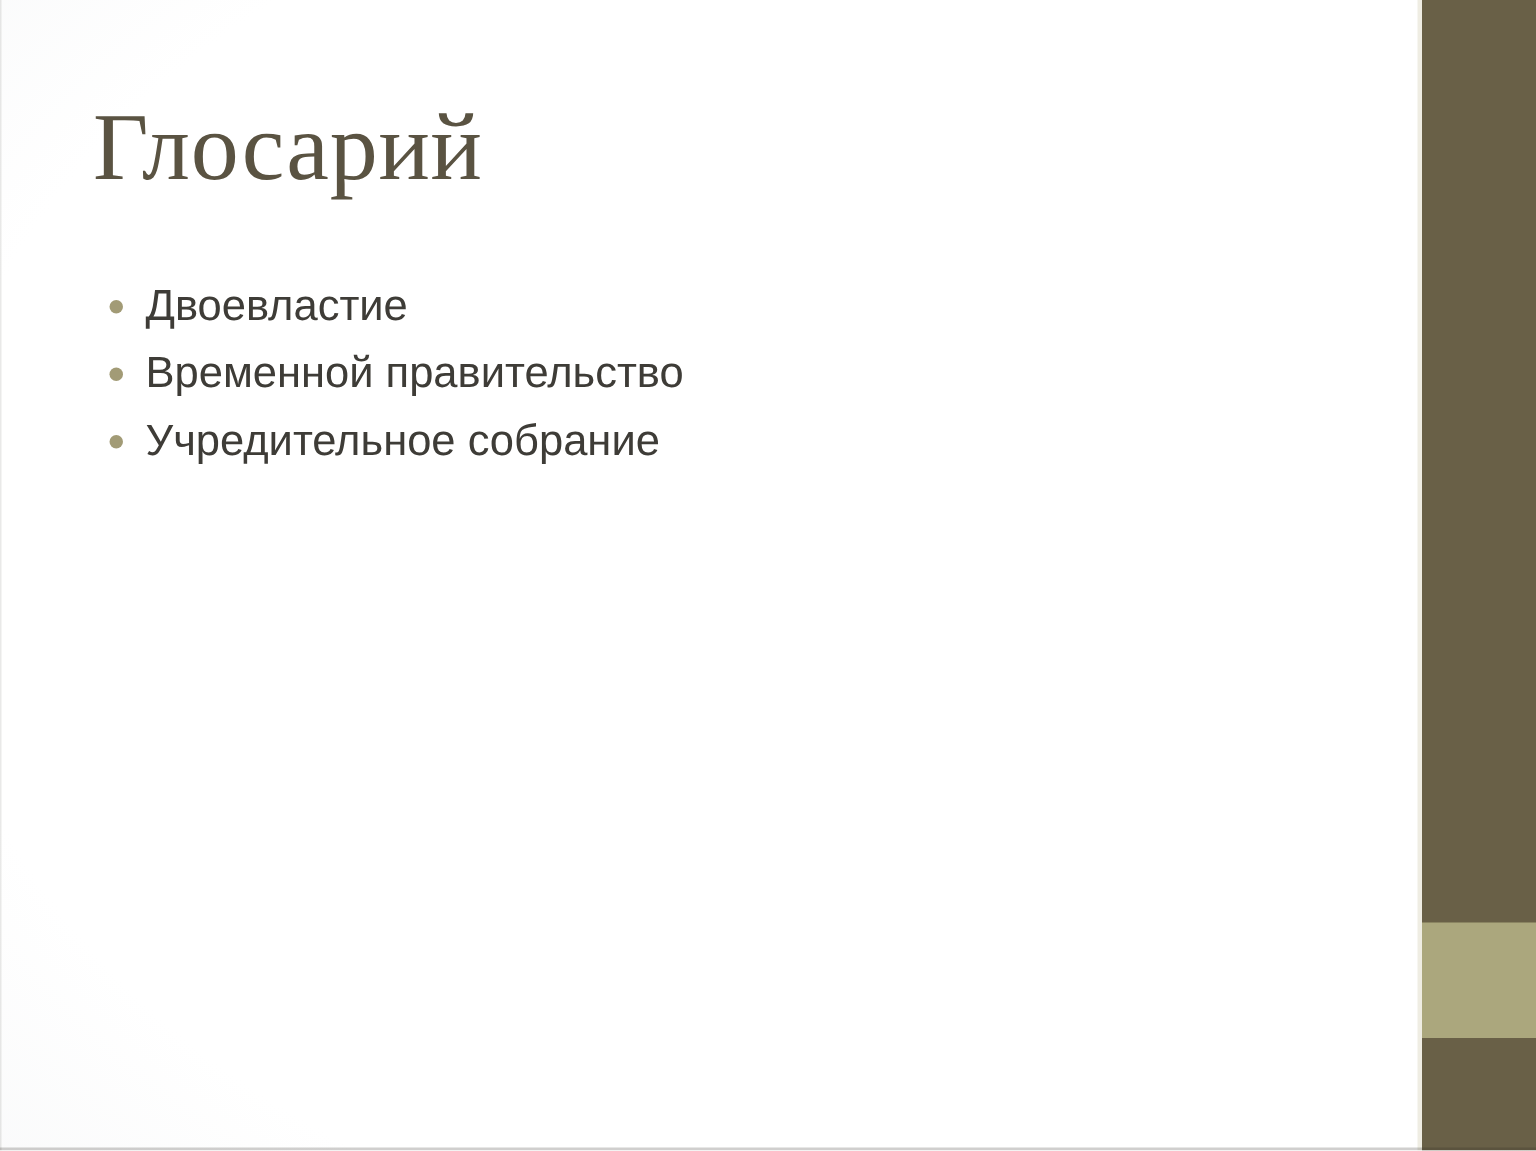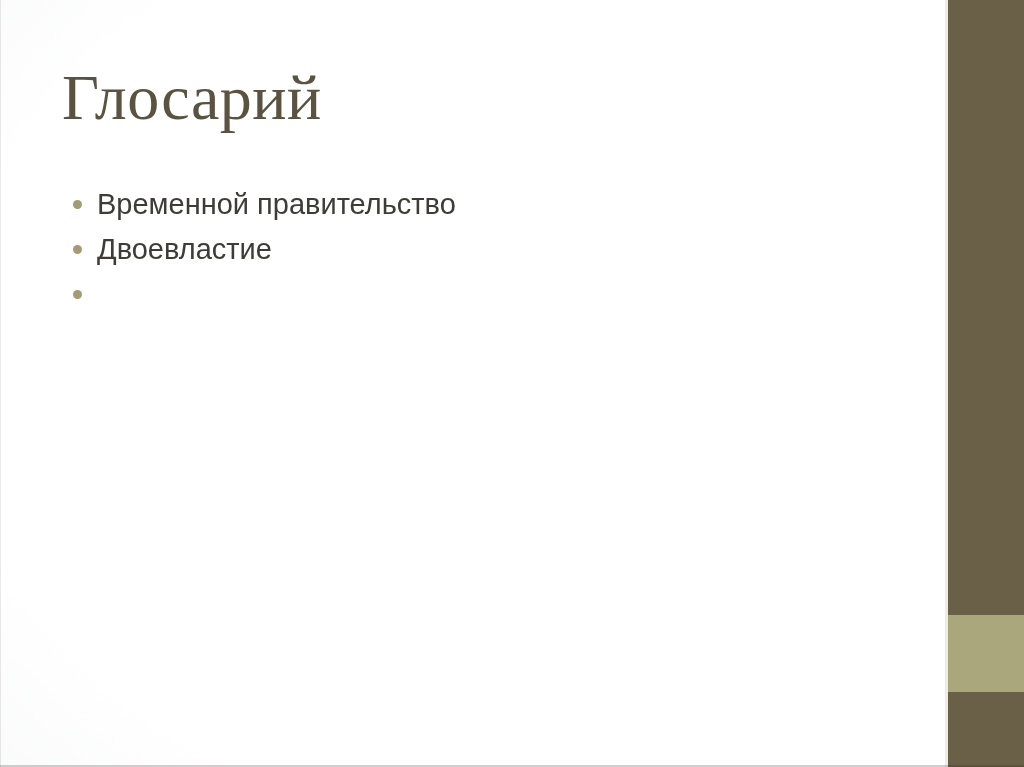--- a/index.html
+++ b/index.html
@@ -92,28 +92,29 @@
 </head>
 <body>
 
 <div class="stage">
 
   <h1 class="slide-title">Глосарий</h1>
 
   <ul class="bullet-list">
     <li class="bullet-item">
       <span class="bullet-dot"></span>
+      <span class="bullet-text">Двоевластие</span>
+    </li>
+    <li class="bullet-item">
+      <span class="bullet-dot"></span>
       <span class="bullet-text">Временной правительство</span>
     </li>
     <li class="bullet-item">
       <span class="bullet-dot"></span>
-      <span class="bullet-text">Двоевластие</span>
-    </li>
-    <li class="bullet-item">
-      <span class="bullet-dot"></span>
+      <span class="bullet-text">Учредительное собрание</span>
     </li>
   </ul>
 
   <div class="sidebar-sep"></div>
 
   <div class="sidebar">
     <div class="sidebar-accent"></div>
   </div>
 
   <div class="left-edge"></div>

